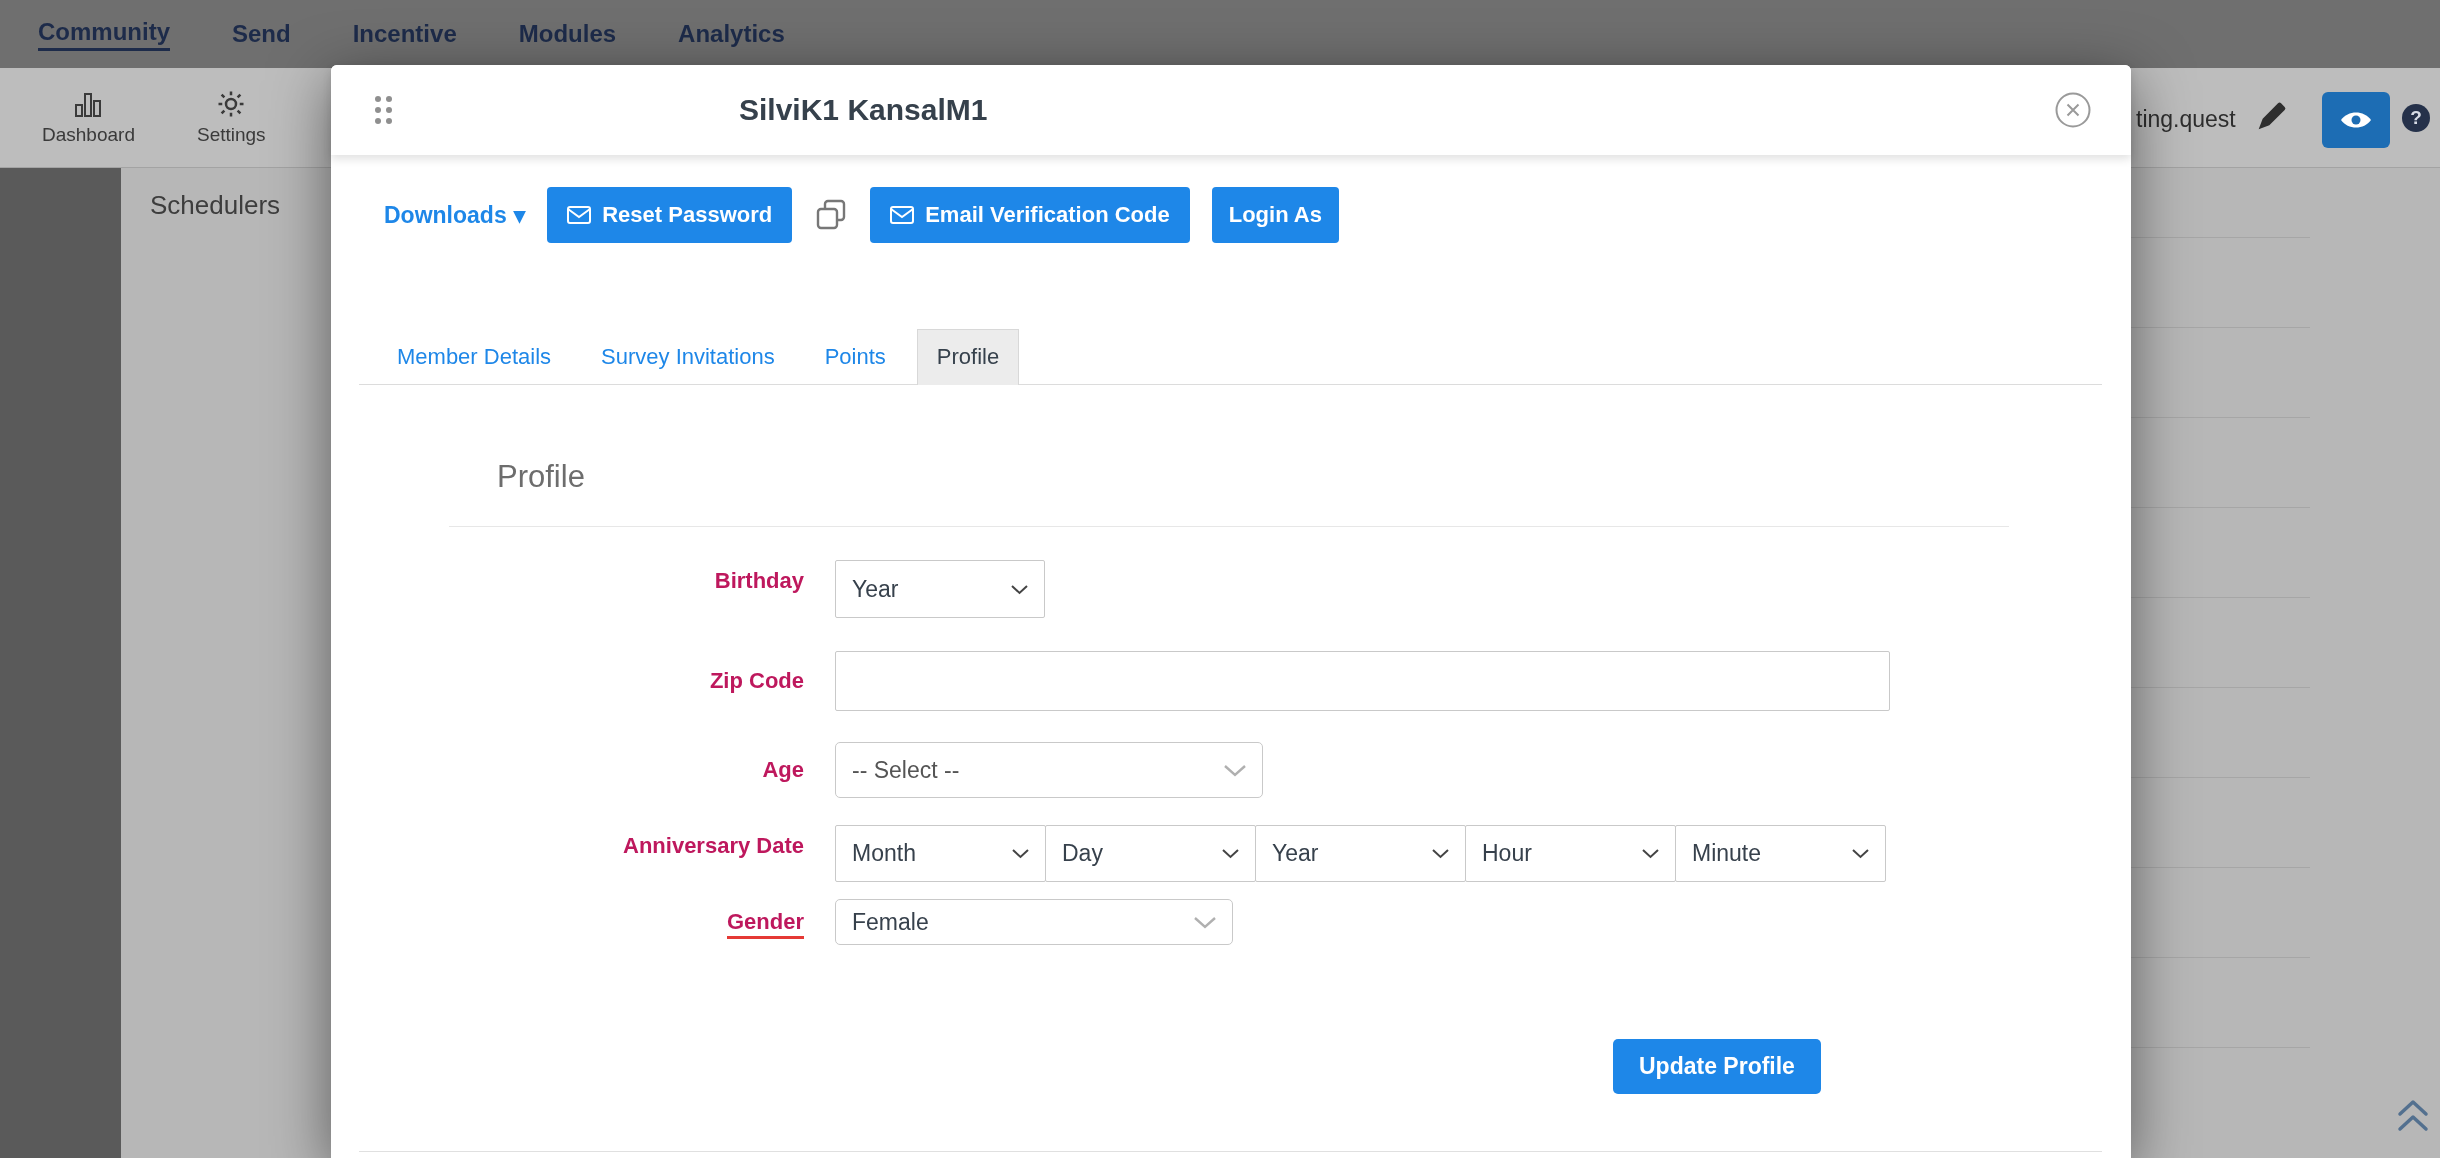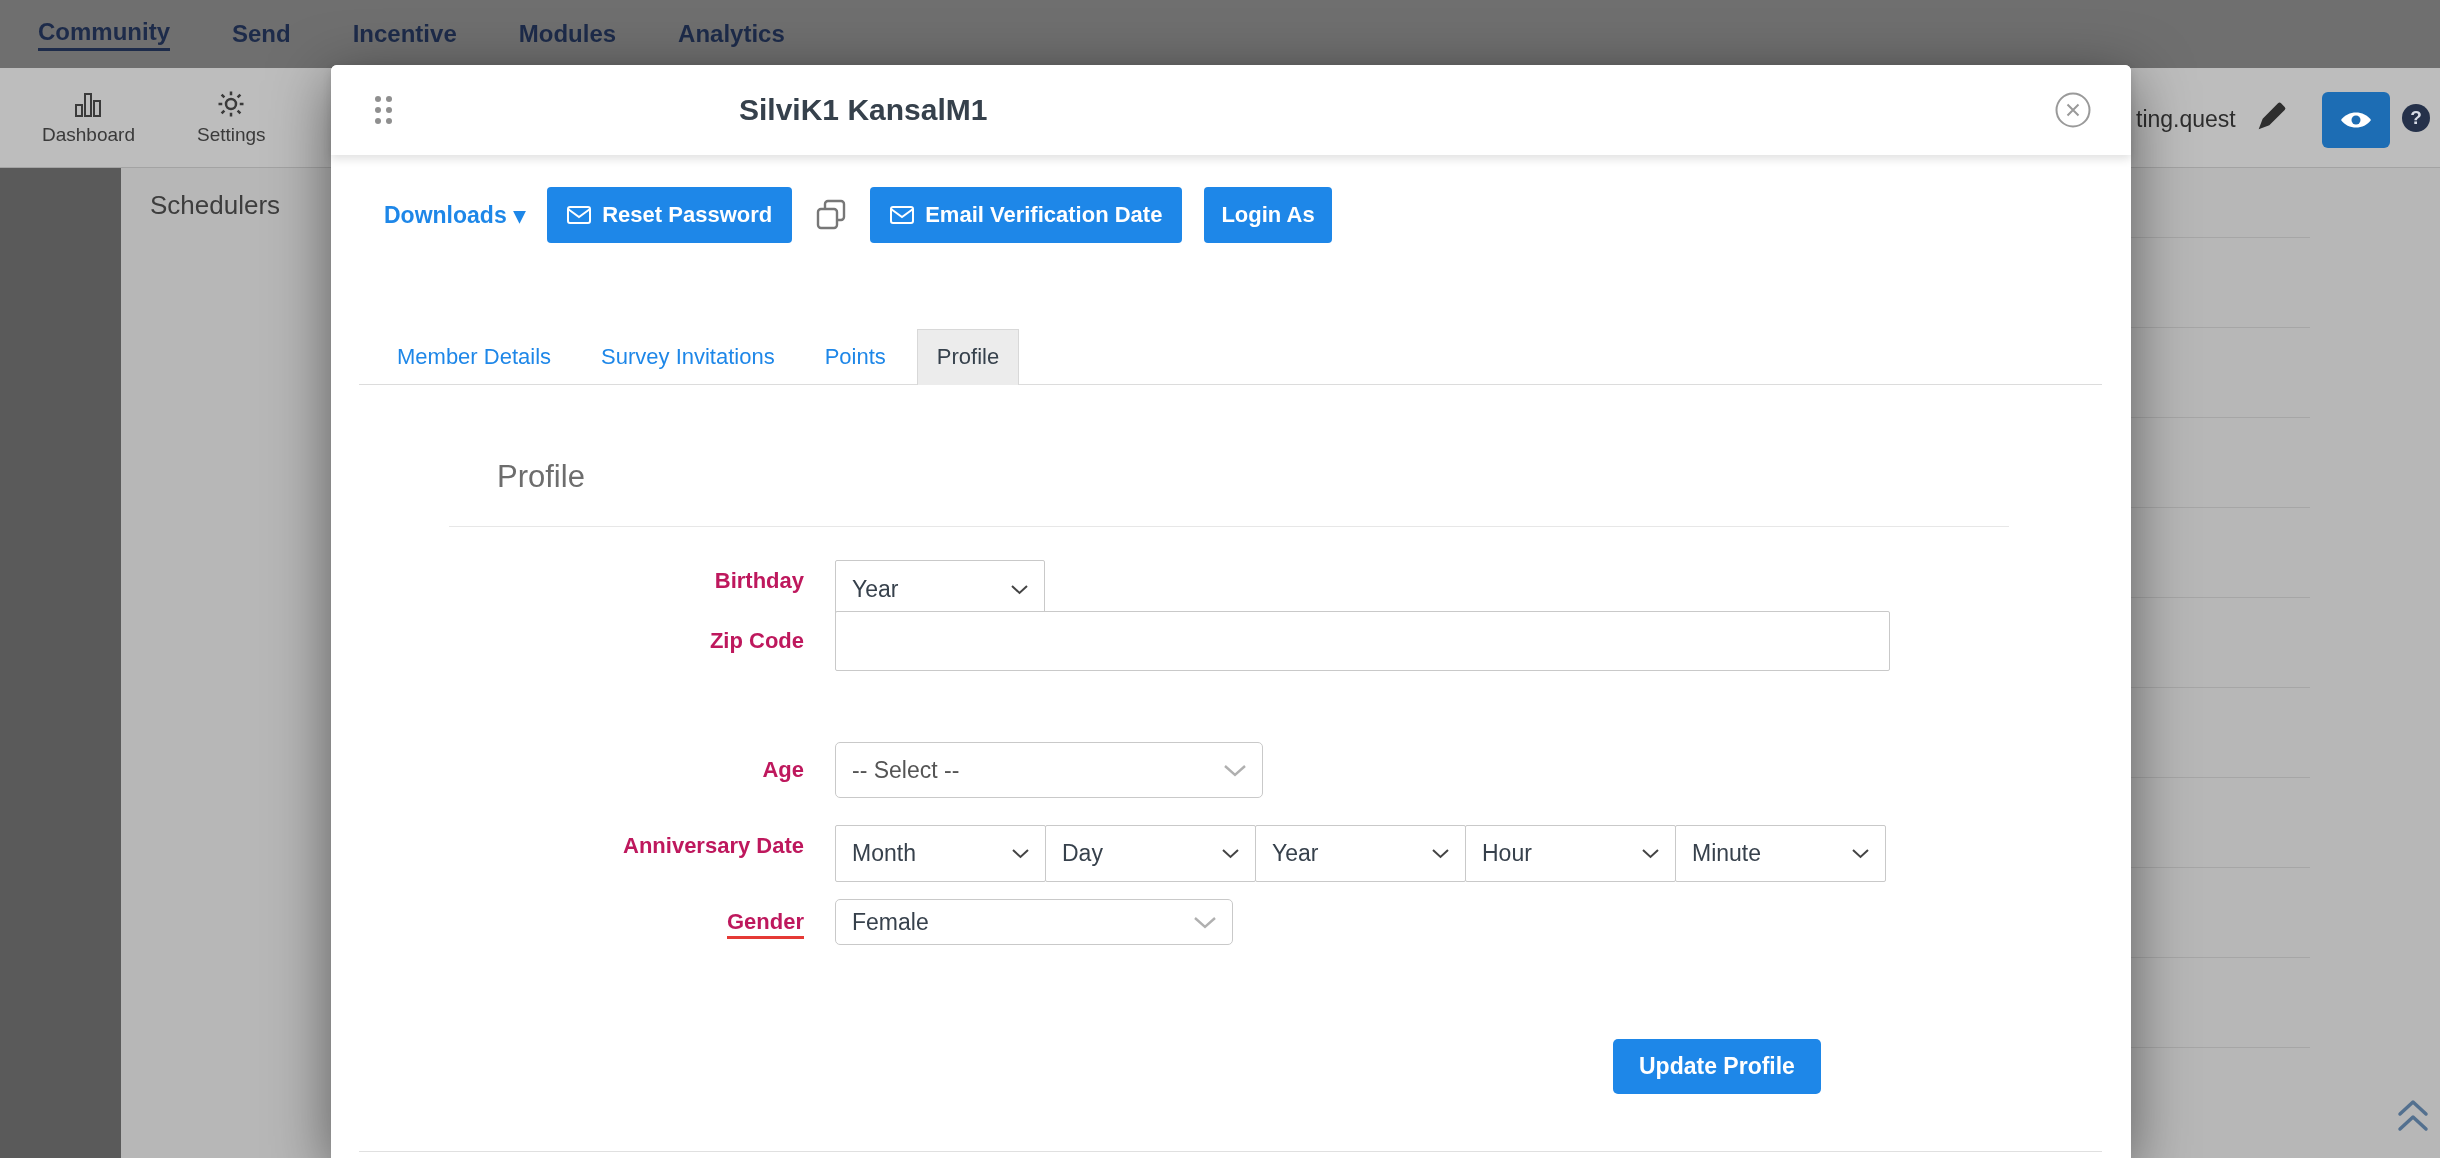--- a/index.html
+++ b/index.html
@@ -213,21 +213,21 @@
         </svg>
       </span>
 
       <button class="btn-blue">
         <span>
           <svg width="24" height="18" viewBox="0 0 24 18" fill="none" stroke="#fff" stroke-width="2">
             <rect x="1" y="1" width="22" height="16" rx="2"></rect>
               <path d="M1 3l11 8L23 3"></path>
           </svg>
         </span>
-        <span>Email Verification Date</span>
+        <span>Email Verification Code</span>
       </button>
 
       <button class="btn-blue" style="padding:0 17px;">
         <span>Login As</span>
       </button>
     </div>
 
     <div class="tabs-row">
       <span class="tab">Member Details</span>
       <span class="tab">Survey Invitations</span>
@@ -245,21 +245,21 @@
           <span>Year</span>
           <span>
             <svg width="17" height="11" viewBox="0 0 17 11" fill="none" stroke="#444" stroke-width="2">
                 <polyline points="1,2 8.5,9 16,2"></polyline>
               </svg>
           </span>
         </div>
       </div>
     </div>
 
-    <div class="form-row" style="top:546px;height:60px;">
+    <div class="form-row" style="top:586px;height:60px;">
       <div class="form-label">Zip Code</div>
       <div class="form-control-wrap">
         <input class="zip-input" type="text" value="" style="">
       </div>
     </div>
 
     <div class="form-row" style="top:677px;height:56px;">
       <div class="form-label">Age</div>
       <div class="form-control-wrap">
         <div class="sel sel-fancy" style="width:428px;height:56px;">

